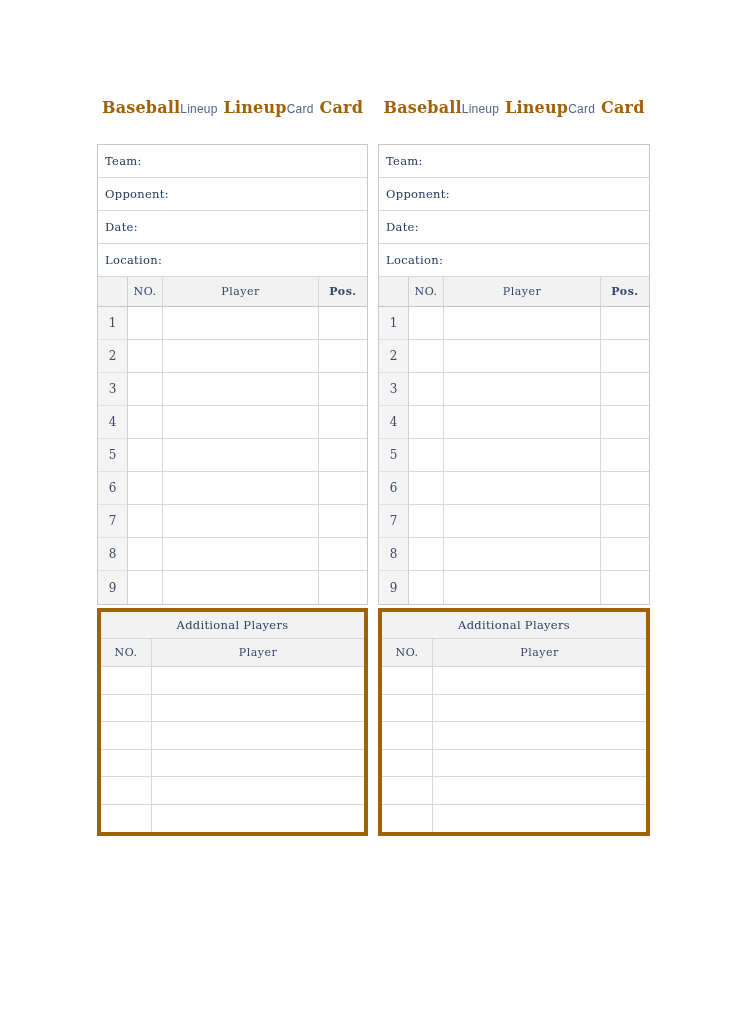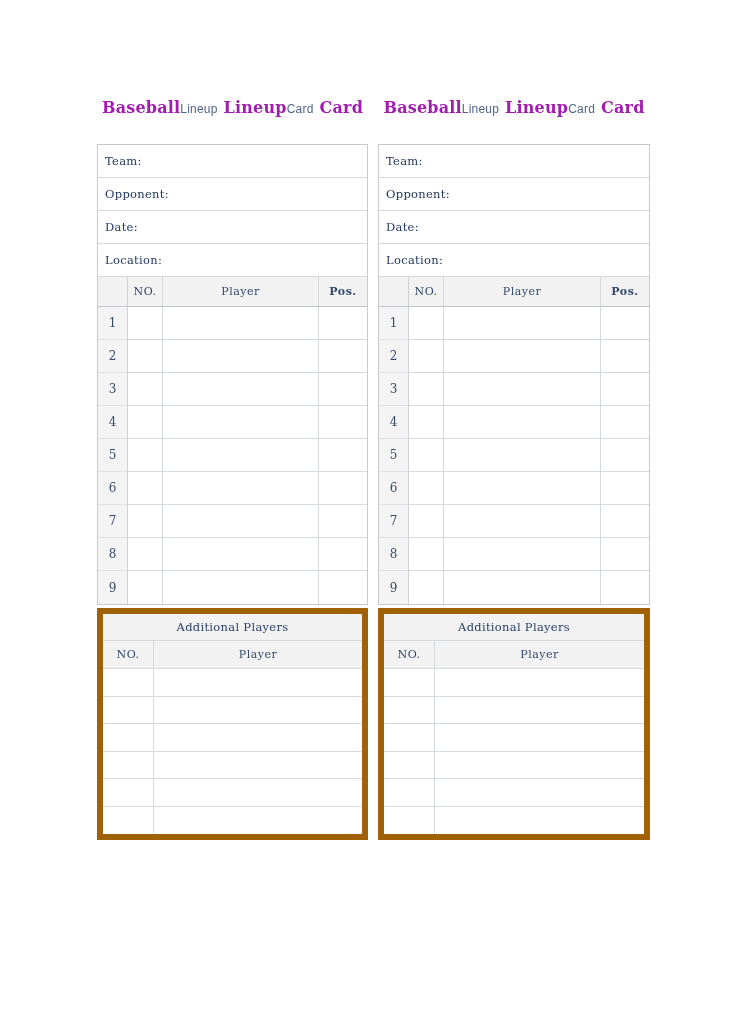--- a/index.html
+++ b/index.html
@@ -17,21 +17,21 @@
 
   
   .card-title {
     height:24px; line-height:24px;
     text-align:center; white-space:nowrap;
     margin-bottom:24px;
     font-weight:normal;
   }
   .t-bold {
     font-family:"DejaVu Serif", serif;
-    font-weight:bold; font-size:16px; color:#a21caf;
+    font-weight:bold; font-size:16px; color:#a16207;
     letter-spacing:0.2px;
   }
   .t-light {
     font-family:"Liberation Sans", sans-serif;
     font-weight:400; font-size:12px; color:#51658A;
     letter-spacing:0.2px;
   }
   .sp { margin-left:6px; }
 
   
@@ -67,21 +67,21 @@
     font-size:12px; color:#3A4A66;
     border-bottom:1px solid #E0E2E5;
   }
   .lineup-row .cell {
     background:#ffffff; border-bottom:1px solid #D5D8DC;
   }
   .lineup-row:last-child .gutter,
   .lineup-row:last-child .cell { border-bottom:none; }
 
   
-  .addl-table { border:6px solid #a16207; margin-top:3px; background:#d946ef; }
+  .addl-table { border:4px solid #a16207; margin-top:3px; background:#d946ef; }
   .addl-title {
     height:27px; display:flex; align-items:center; justify-content:center;
     background:#F2F2F3; border-bottom:1px solid #D5D8DC;
     font-size:11.5px; color:#2B4066; letter-spacing:0.3px;
   }
   .addl-header {
     height:28px; display:flex;
     background:#F2F2F3; border-bottom:1px solid #D5D8DC;
   }
   .ah-cell {

